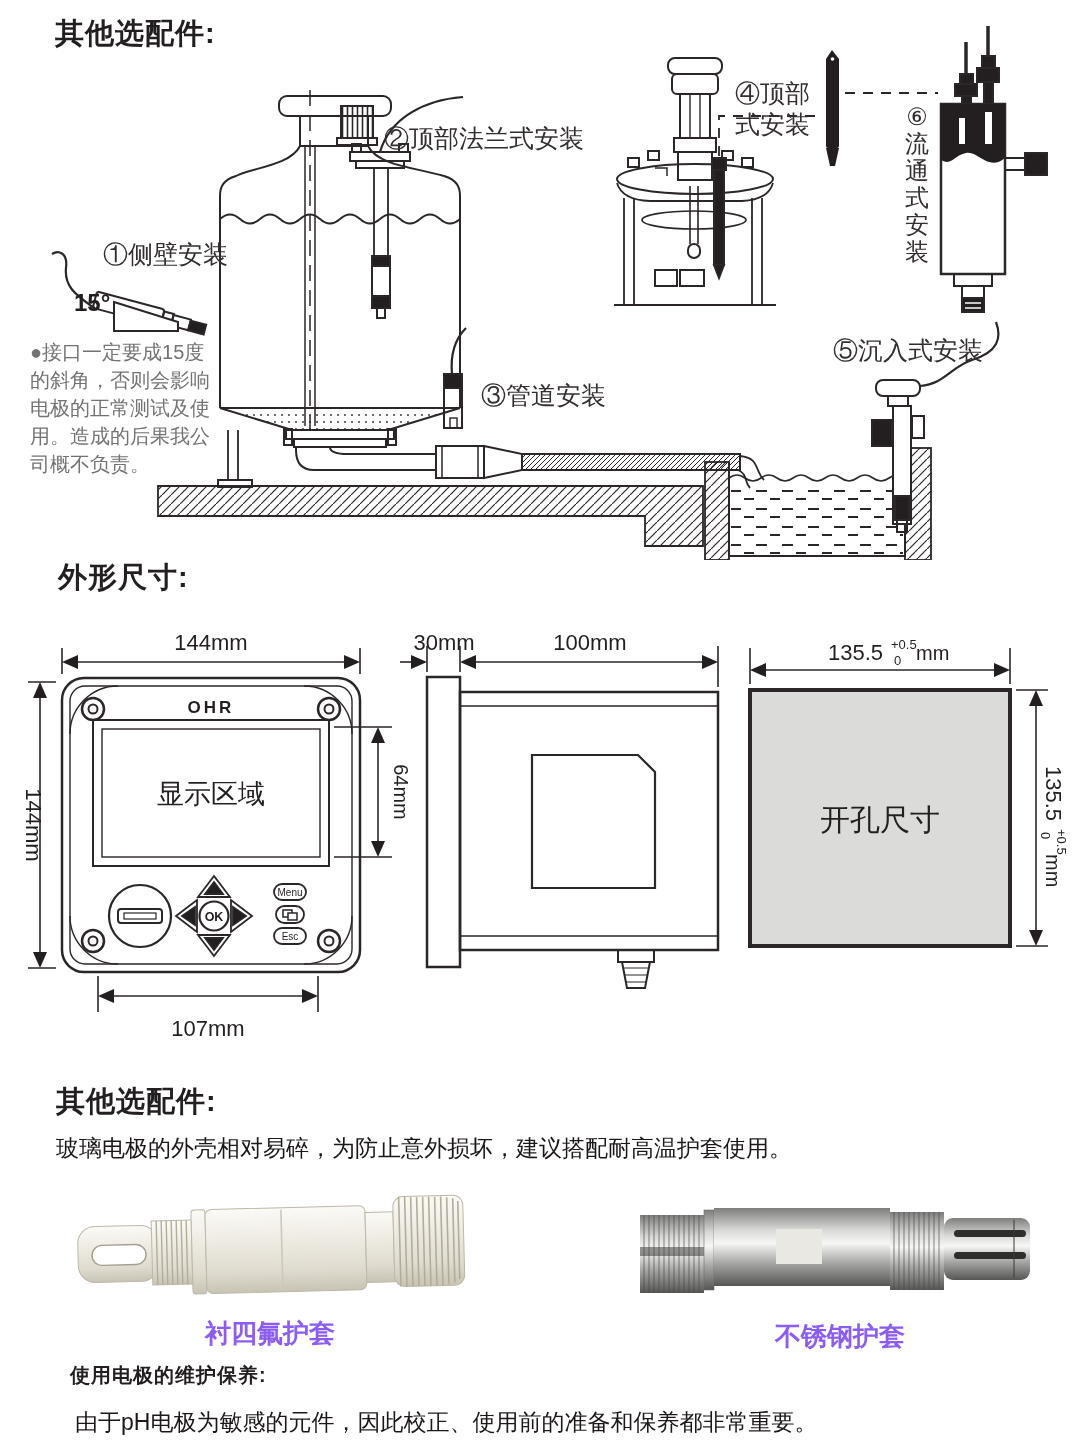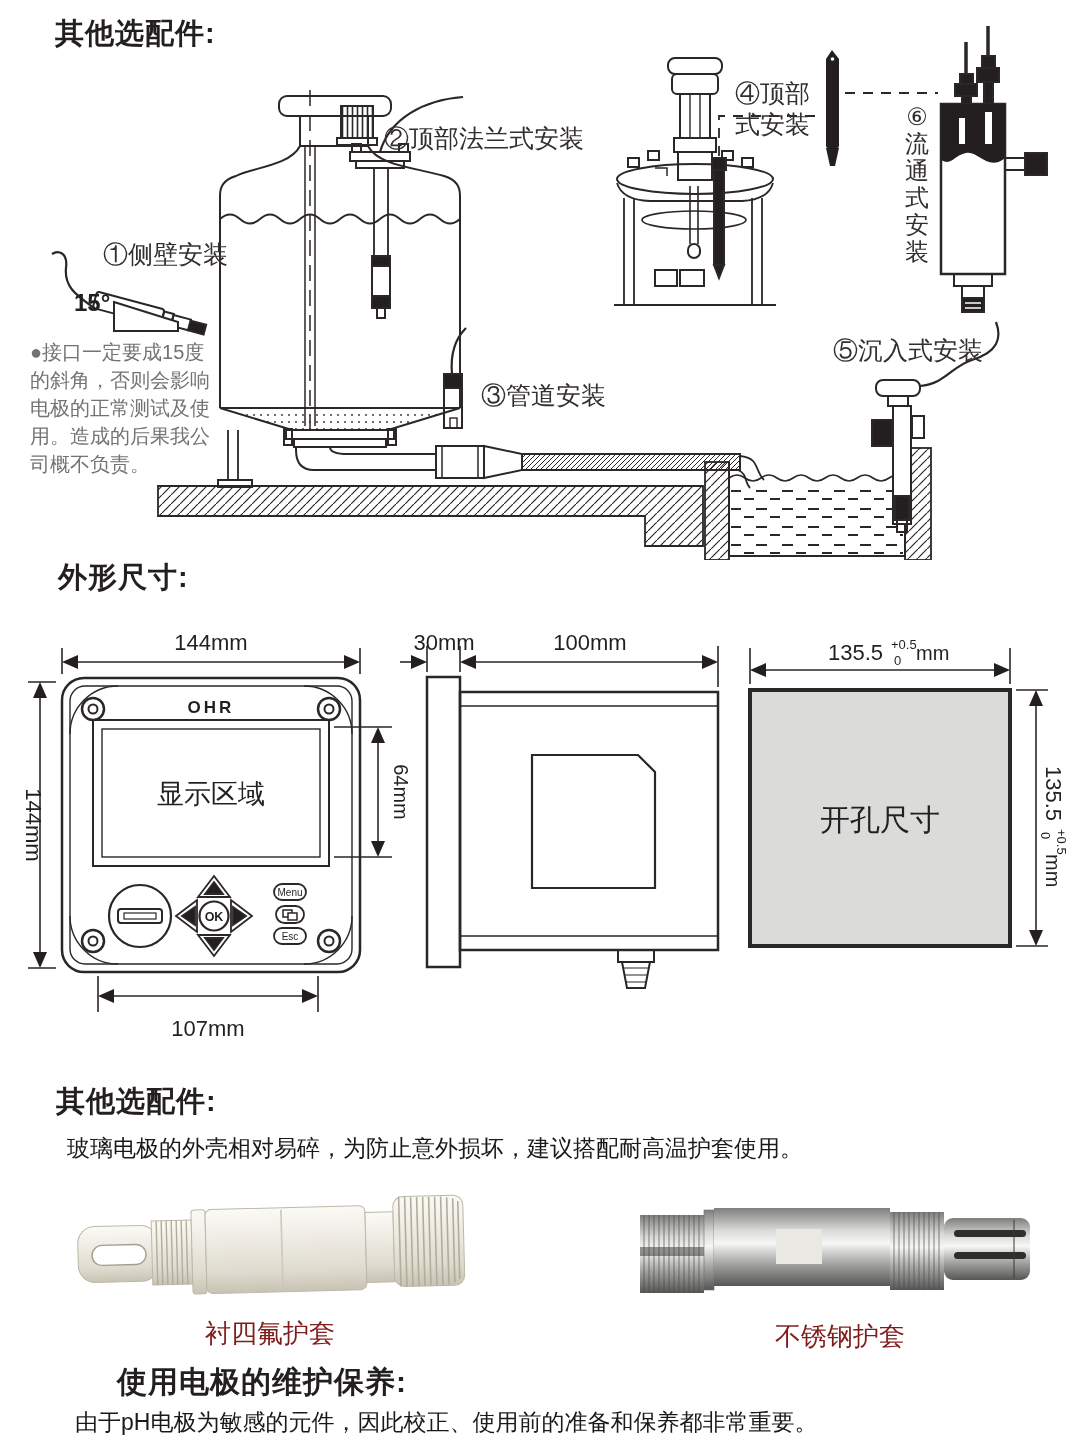--- a/index.html
+++ b/index.html
@@ -4,21 +4,21 @@
 <style>
   html,body{margin:0;padding:0;background:#ffffff;}
   body{width:1080px;height:1455px;position:relative;overflow:hidden;
        font-family:"Liberation Sans","DejaVu Sans",sans-serif;color:#231f20;}
   .abs{position:absolute;}
   .h1{font-size:29px;font-weight:bold;letter-spacing:1px;}
   .seriflab{font-family:"DejaVu Serif","Liberation Serif",serif;font-size:25px;color:#332e2f;}
   .preline{white-space:pre-line;}
   .note{font-size:20px;line-height:28px;color:#737373;}
   .desc{font-size:23px;color:#1c1819;}
-  .cap{font-size:26px;color:#7f1d1d;text-align:center;}
+  .cap{font-size:26px;color:#8b5cf6;text-align:center;font-weight:bold;}
   svg{position:absolute;left:0;}
   svg text{font-family:"Liberation Sans","DejaVu Sans",sans-serif;fill:#231f20;}
   svg text.ser{font-family:"DejaVu Serif","Liberation Serif",serif;}
 </style>
 </head>
 <body>
 
 <div class="abs h1" style="left:55px;top:14px;">其他选配件:</div>
 
 <svg style="top:0;" width="1080" height="560" viewBox="0 0 1080 560">
@@ -314,21 +314,21 @@
     <g transform="rotate(90 1052 818)" stroke="none">
       <text x="1000" y="824" font-size="22">135.5</text>
       <text x="1063" y="813" font-size="13">+0.5</text>
       <text x="1066" y="829" font-size="13">0</text>
       <text x="1088" y="824" font-size="20">mm</text>
     </g>
   </g>
 </svg>
 
 <div class="abs h1" style="left:56px;top:1082px;">其他选配件:</div>
-<div class="abs desc" style="left:56px;top:1133px;width:980px;margin-left:11px;">玻璃电极的外壳相对易碎，为防止意外损坏，建议搭配耐高温护套使用。</div>
+<div class="abs desc" style="left:56px;top:1133px;width:980px;">玻璃电极的外壳相对易碎，为防止意外损坏，建议搭配耐高温护套使用。</div>
 
 <svg style="top:1190px;" width="1080" height="130" viewBox="0 1190 1080 130">
   <defs>
     <linearGradient id="gPt" x1="0" y1="0" x2="0" y2="1">
       <stop offset="0" stop-color="#fbfaf6"></stop>
         <stop offset="0.35" stop-color="#efece4"></stop>
       <stop offset="0.75" stop-color="#dfdbcf"></stop>
         <stop offset="1" stop-color="#c8c3b3"></stop>
     </linearGradient>
     <linearGradient id="gSteel" x1="0" y1="0" x2="0" y2="1">
@@ -365,14 +365,14 @@
     <rect x="944" y="1218" width="86" height="62" rx="9" fill="url(#gSteel)"></rect>
     <rect x="954" y="1230" width="72" height="7" rx="3.5" fill="#2e2e2c"></rect>
     <rect x="954" y="1252" width="72" height="7" rx="3.5" fill="#2e2e2c"></rect>
     <path d="M1014,1220 V1278" stroke="#3c3c3a" stroke-width="2" opacity="0.5"></path>
   </g>
 </svg>
 
 <div class="abs cap" style="left:60px;top:1316px;width:420px;">衬四氟护套</div>
 <div class="abs cap" style="left:640px;top:1319px;width:400px;">不锈钢护套</div>
 
-<div class="abs h1" style="left:70px;top:1362px;font-size:30px;margin-left:47px;">使用电极的维护保养:</div>
+<div class="abs h1" style="left:70px;top:1362px;font-size:20px;">使用电极的维护保养:</div>
 <div class="abs desc" style="left:75px;top:1407px;width:980px;">由于pH电极为敏感的元件，因此校正、使用前的准备和保养都非常重要。</div>
 
 </body></html>

